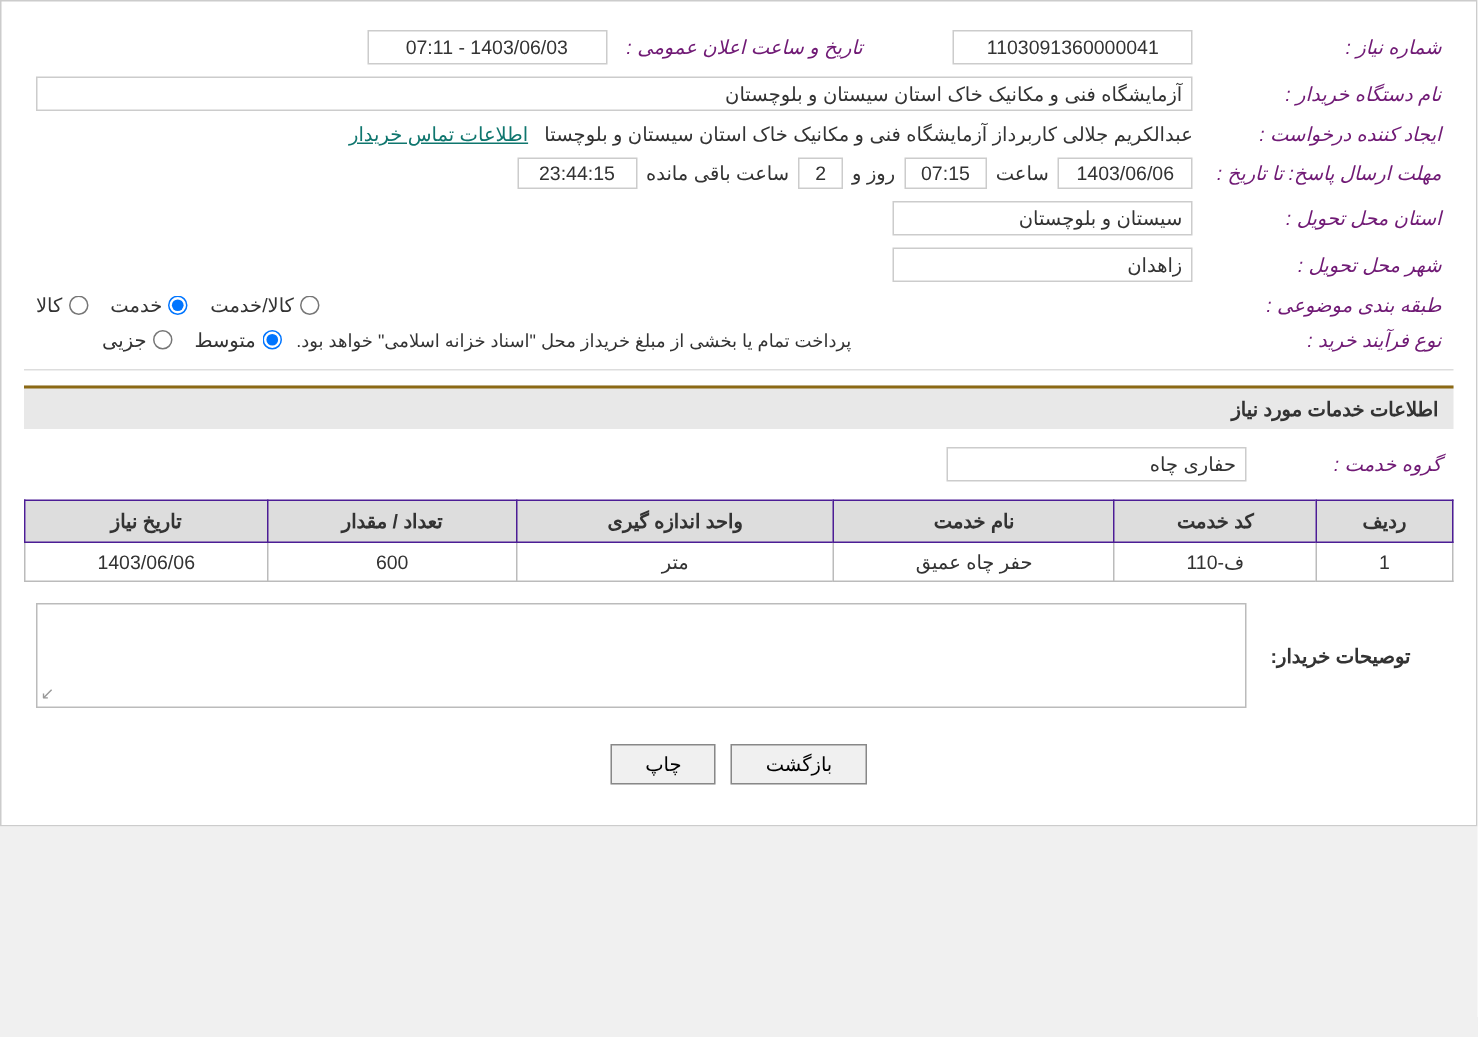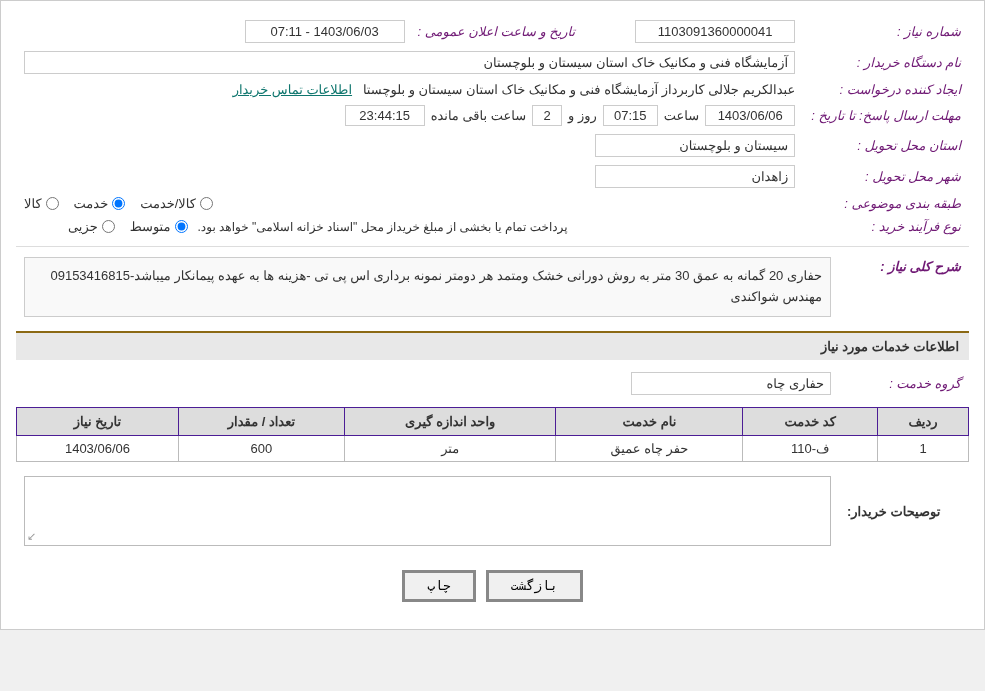--- a/index.html
+++ b/index.html
@@ -146,23 +146,23 @@
     }
     .button-bar {
       text-align: center;
       padding: 12px;
       display: flex;
       justify-content: center;
       gap: 10px;
     }
     .btn {
       padding: 5px 22px;
-      border: 3px solid #3b82f6;
+      border: 1px solid #3b82f6;
       cursor: pointer;
-      font-family: Liberation Mono, monospace;
+      font-family: Liberation Sans, sans-serif;
       font-size: 13px;
     }
     .btn-back {
       background: #f0f0f0;
       border-color: #888;
     }
     .btn-print {
       background: #f0f0f0;
       border-color: #888;
     }
@@ -282,30 +282,20 @@
             <span style="font-size:12px; color:#333;">پرداخت تمام یا بخشی از مبلغ خریداز محل "اسناد خزانه اسلامی" خواهد بود.</span>
           </div>
         </td>
       </tr>
 
     </tbody>
       </table>
 
     <hr class="divider-line">
 
-    <table class="info-table" style="margin-top:6px;">
-      <tbody>
-          <tr>
-        <td class="label-cell" style="vertical-align:top; padding-top:6px; font-weight:bold;">شرح کلی نیاز :</td>
-        <td>
-          <div class="description-box">حفاری 20 گمانه به عمق 30 متر به روش دورانی خشک ومتمد هر دومتر نمونه برداری اس پی تی -هزینه ها به عهده پیمانکار میباشد-09153416815 مهندس شواکندی</div>
-        </td>
-      </tr>
-    </tbody>
-      </table>
 
     <div class="section-title">اطلاعات خدمات مورد نیاز</div>
 
     <table class="info-table">
       <tbody>
           <tr>
         <td class="label-cell">گروه خدمت :</td>
         <td>
           <span class="input-box-medium">حفاری چاه</span>
         </td>

